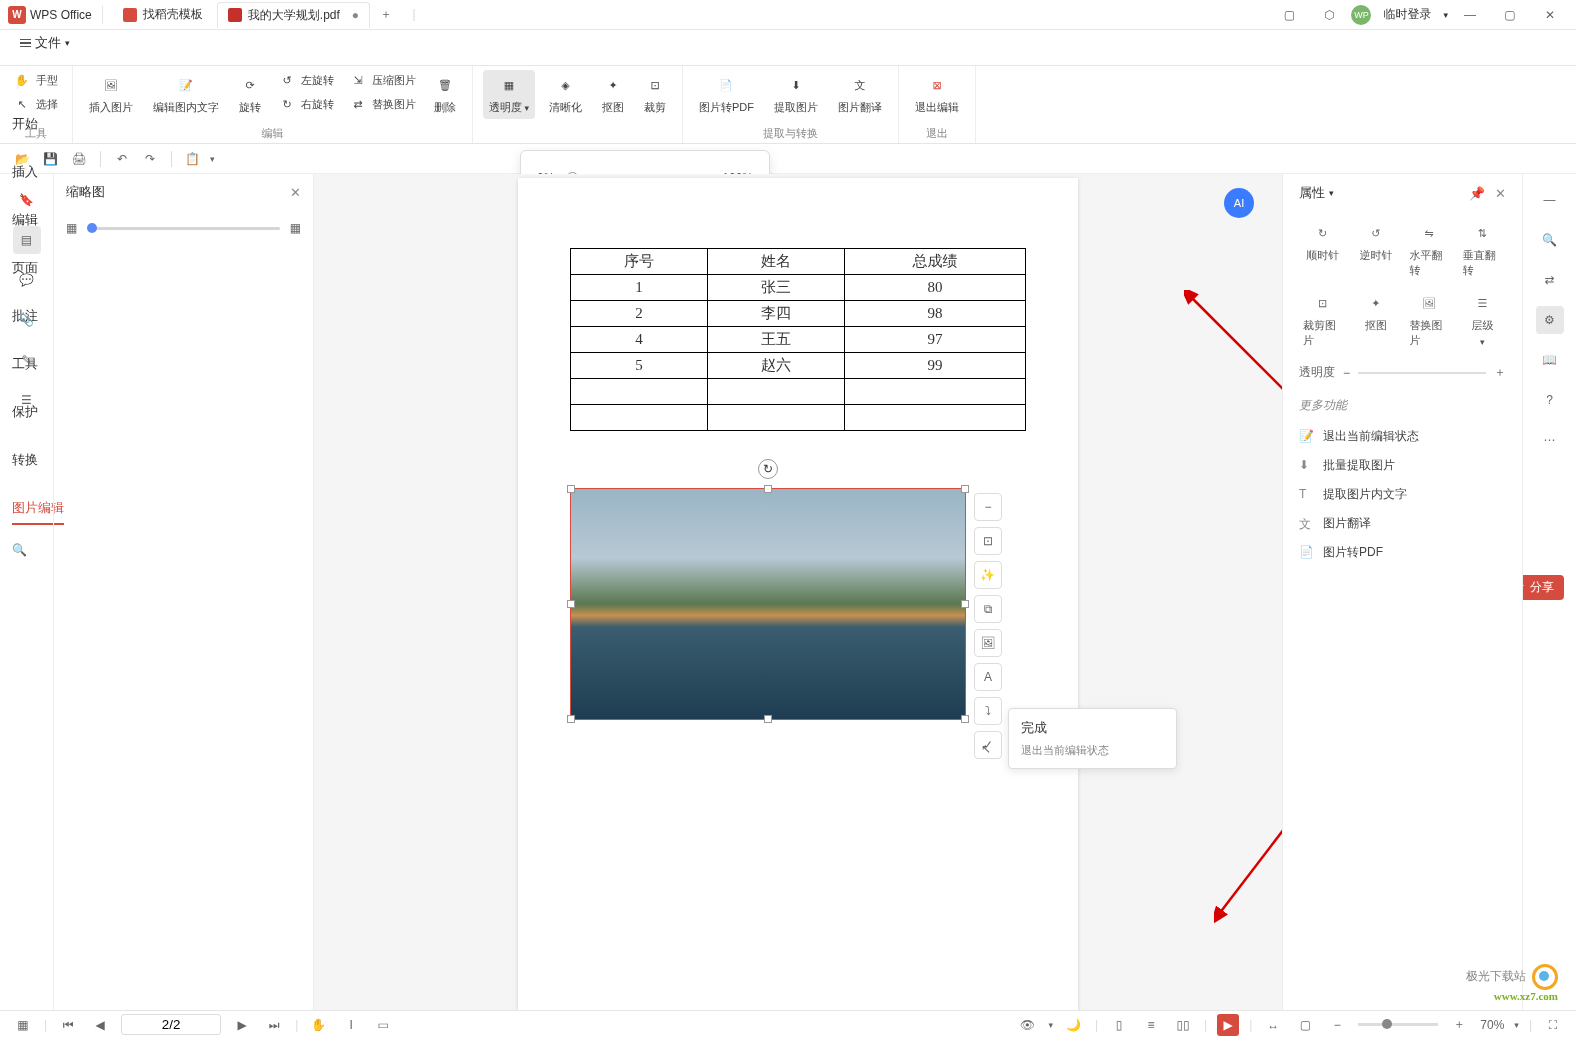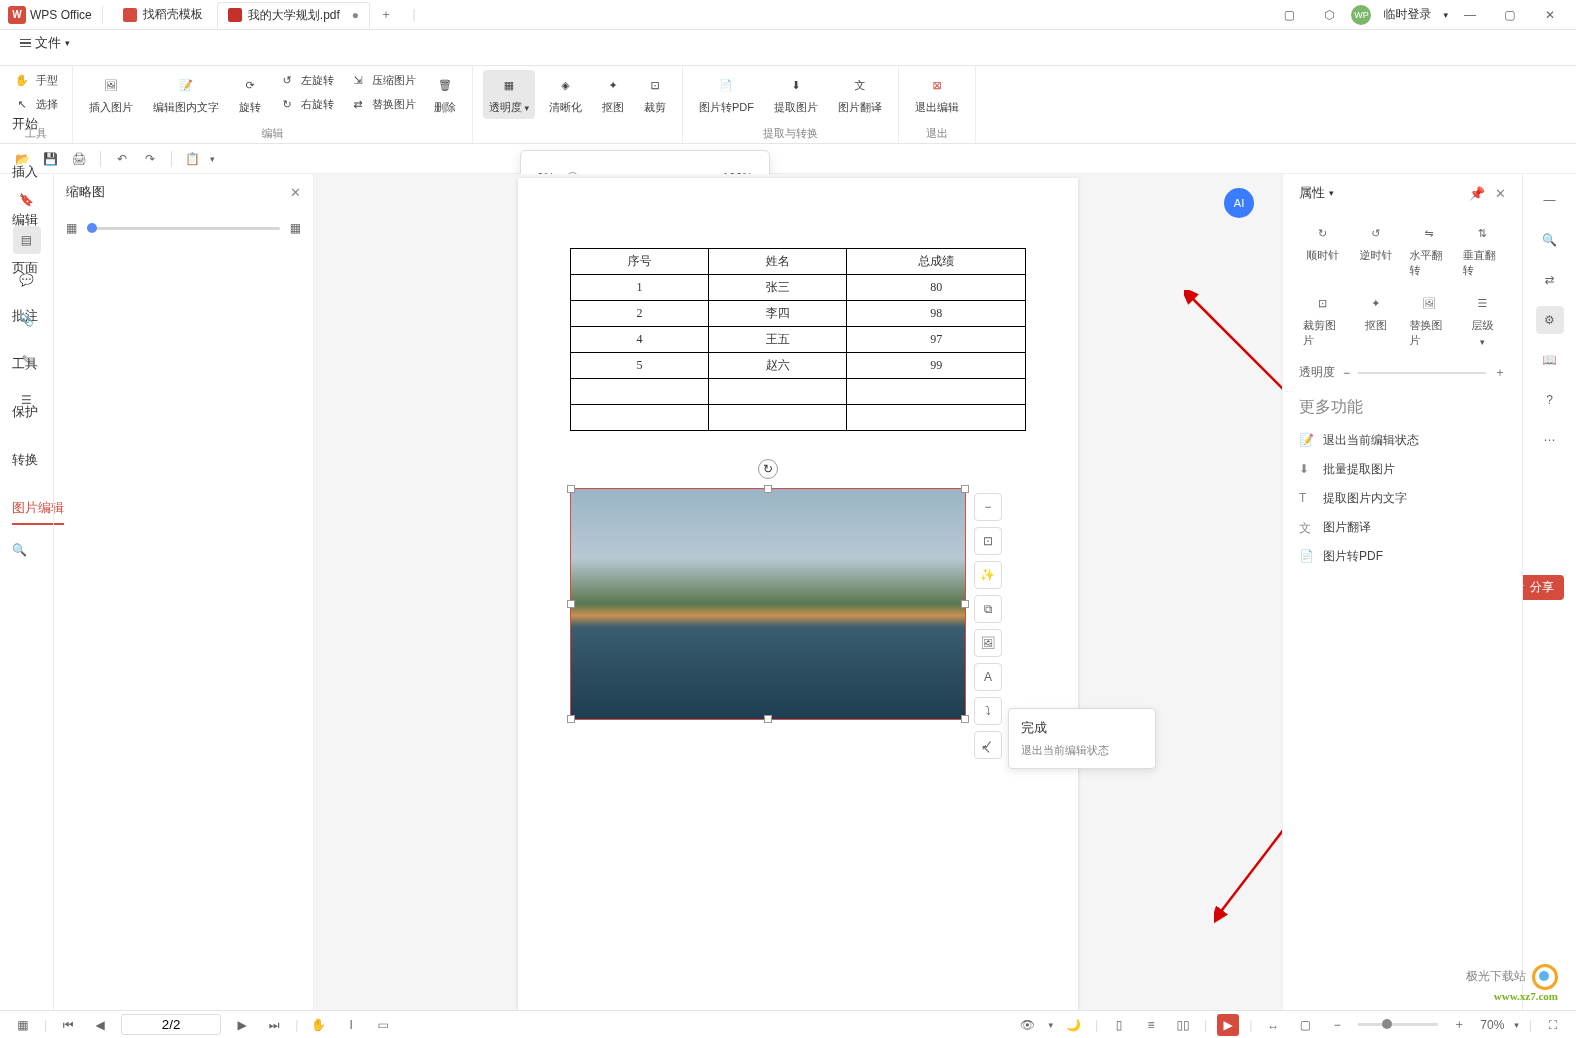--- a/index.html
+++ b/index.html
@@ -71,40 +71,40 @@
 .thumb-item { margin-bottom: 30px; }
 .thumb-page { width: 168px; height: 200px; border: 1px solid #ddd; background: #fff; position: relative; overflow: hidden; }
 .thumb-page.sel { border: 2px solid #d54c3f; }
 .thumb-label { text-align: center; font-size: 12px; color: #555; margin-top: 8px; }
 
 
 .canvas-wrap { flex: 1; background: #f5f5f5; position: relative; display: flex; justify-content: center; overflow: hidden; }
 .page { width: 560px; min-height: 770px; background: #fff; margin-top: 4px; box-shadow: 0 1px 4px rgba(0,0,0,.15); position: relative; padding: 70px 52px; }
 
 .doc-table { border-collapse: collapse; width: 100%; margin-bottom: 40px; }
-.doc-table td { border: 1px solid #000; padding: 0 8px; text-align: center; font-size: 12px; font-family: SimSun, serif; height: 26px; }
+.doc-table td { border: 1px solid #000; padding: 0 8px; text-align: center; font-size: 15px; font-family: SimSun, serif; height: 26px; }
 
 
 .img-sel { position: absolute; left: 52px; top: 310px; width: 396px; height: 232px; border: 1.5px solid #d54c3f; }
 .img-sel .pic { width: 100%; height: 100%; background: linear-gradient(to bottom, #9ab5c5 0%, #b8c8d4 30%, #5a7850 50%, #c79050 55%, #3a5d6f 60%, #1e3d52 100%); position: relative; }
 .handle { width: 8px; height: 8px; background: #fff; border: 1px solid #999; position: absolute; }
 .h-tl { top: -4px; left: -4px; } .h-tr { top: -4px; right: -4px; }
 .h-bl { bottom: -4px; left: -4px; } .h-br { bottom: -4px; right: -4px; }
 .h-tm { top: -4px; left: 50%; margin-left: -4px; }
 .h-bm { bottom: -4px; left: 50%; margin-left: -4px; }
 .h-lm { left: -4px; top: 50%; margin-top: -4px; }
 .h-rm { right: -4px; top: 50%; margin-top: -4px; }
 .rotate-handle { position: absolute; top: -30px; left: 50%; margin-left: -10px; width: 20px; height: 20px; border: 1.5px solid #999; border-radius: 50%; background: #fff; display: flex; align-items: center; justify-content: center; }
 
 
 .float-tools { position: absolute; left: 456px; top: 315px; display: flex; flex-direction: column; gap: 6px; }
 .ft-btn { width: 28px; height: 28px; border: 1px solid #ddd; border-radius: 4px; background: #fff; display: flex; align-items: center; justify-content: center; color: #666; }
 
 
-.tooltip { position: absolute; left: 490px; top: 530px; width: 148px; background: #fff; border: 1px solid #ddd; border-radius: 4px; box-shadow: 0 2px 8px rgba(0,0,0,.1); padding: 10px 12px; }
+.tooltip { position: absolute; left: 490px; top: 530px; width: 169px; background: #fff; border: 1px solid #ddd; border-radius: 4px; box-shadow: 0 2px 8px rgba(0,0,0,.1); padding: 10px 12px; }
 .tooltip .tt-title { font-size: 13px; color: #333; margin-bottom: 6px; }
 .tooltip .tt-sub { font-size: 11px; color: #888; }
 
 
 .blue-badge { position: absolute; right: 28px; top: 14px; width: 30px; height: 30px; background: #3b7cff; border-radius: 50%; display: flex; align-items: center; justify-content: center; color: #fff; font-size: 11px; }
 
 
 .arrow1 { position: absolute; left: 870px; top: 116px; width: 110px; height: 110px; pointer-events: none; }
 .arrow2 { position: absolute; left: 900px; top: 650px; width: 80px; height: 100px; pointer-events: none; }
 
@@ -114,21 +114,21 @@
 
 .prop-panel { width: 240px; border-left: 1px solid #eee; padding: 10px 16px; background: #fff; }
 .prop-head { display: flex; align-items: center; font-size: 13px; margin-bottom: 16px; }
 .prop-head .pin, .prop-head .close { margin-left: 10px; color: #888; }
 .prop-grid { display: grid; grid-template-columns: repeat(4, 1fr); gap: 6px; margin-bottom: 12px; }
 .prop-btn { display: flex; flex-direction: column; align-items: center; gap: 4px; font-size: 11px; color: #555; padding: 4px; }
 .prop-btn .picon { width: 22px; height: 22px; display: flex; align-items: center; justify-content: center; color: #666; }
 .prop-row { display: flex; align-items: center; gap: 8px; font-size: 12px; color: #666; margin: 10px 0; }
 .prop-row .ptrack { flex: 1; height: 2px; background: #ddd; }
 .more-sec { margin-top: 16px; }
-.more-title { font-size: 16px; color: #888; margin-bottom: 8px; }
+.more-title { font-size: 12px; color: #888; margin-bottom: 8px; font-style: italic; }
 .more-item { display: flex; align-items: center; gap: 8px; padding: 6px 0; font-size: 12px; color: #444; }
 .more-item .micon { width: 16px; height: 16px; color: #888; }
 
 
 .statusbar { position: absolute; bottom: 0; left: 0; right: 0; height: 28px; border-top: 1px solid #e5e5e5; display: flex; align-items: center; padding: 0 12px; gap: 10px; color: #666; font-size: 12px; }
 .sbtn { width: 22px; height: 22px; display: flex; align-items: center; justify-content: center; }
 .page-input { width: 100px; text-align: center; border: 1px solid #ddd; border-radius: 3px; padding: 2px; }
 
 
 .watermark { position: absolute; right: 18px; bottom: 36px; text-align: right; font-size: 11px; }

